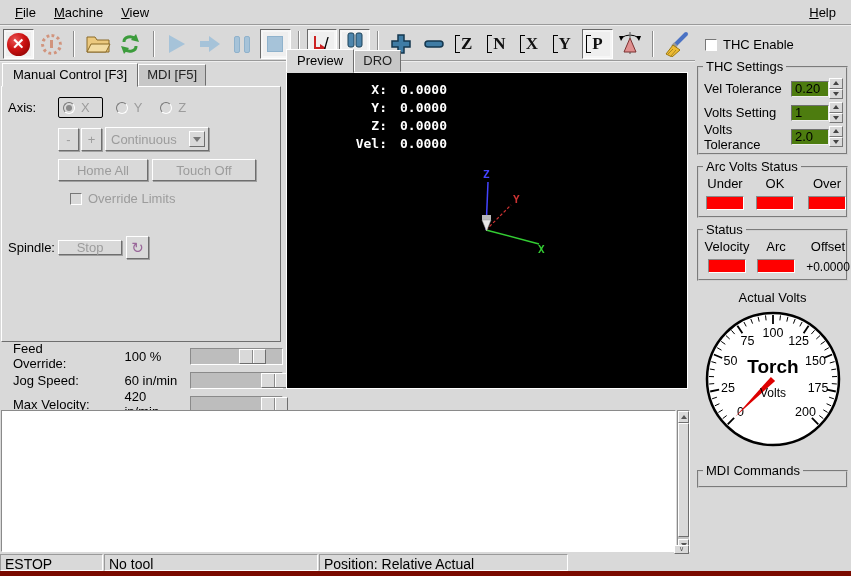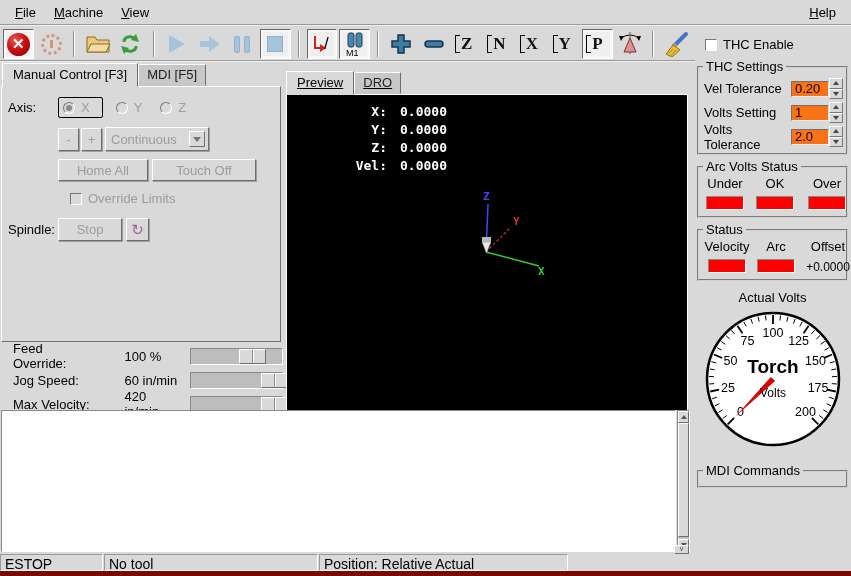--- a/index.html
+++ b/index.html
@@ -28,21 +28,21 @@
   .tri-run { width:0; height:0; border-left:16px solid #a6c3d9; border-top:9px solid transparent; border-bottom:9px solid transparent; }
   .pause-bars { display:flex; gap:4px; }
   .pause-bars i { display:block; width:6px; height:17px; background:#a6c3d9; border:1px solid #8fb2cc; border-radius:2px; }
   .stop-sq { width:16px; height:16px; background:#a6c3d9; border:1px solid #8fb2cc; }
   .letter-icon { font-family:"Liberation Serif", serif; font-weight:bold; font-size:17px; color:#111; position:relative; padding:0 2px; }
   .letter-icon::before { content:""; position:absolute; left:-4px; top:1px; bottom:1px; width:4px;
     border-left:1.5px solid #000; border-top:1.5px solid #000; border-bottom:1.5px solid #000; }
   .btn { border:1px solid; border-color:#fff #6e6e6e #6e6e6e #fff; background:#d9d9d9;
     display:inline-flex; align-items:center; justify-content:center; font-size:13px; box-shadow:1px 1px 0 #9f9f9f; }
   .btn.disabled { color:#9c9c9c; }
-  .entry { background:#f97316; border:1px solid; border-color:#707070 #ececec #ececec #707070;
+  .entry { background:#4d7c0f; border:1px solid; border-color:#707070 #ececec #ececec #707070;
     height:16px; padding:5px 3px; display:flex; align-items:center; font-size:13px; }
   .spincol { width:14px; height:21px; display:flex; flex-direction:column; }
   .spincol b { flex:1; background:#d9d9d9; border:1px solid; border-color:#fff #777 #777 #fff;
     display:flex; align-items:center; justify-content:center; }
   .spincol b i { width:0; height:0; border-left:3px solid transparent; border-right:3px solid transparent; }
   .spin-up i { border-bottom:4px solid #444; }
   .spin-dn i { border-top:4px solid #444; }
   .checkbox { width:12px; height:12px; background:#fff; border:1px solid; border-color:#777 #fff #fff #777; display:inline-block; }
   .checkbox.dis { background:#d9d9d9; }
   .radio { width:12px; height:12px; border-radius:50%; background:#d9d9d9; border:1px solid; border-color:#777 #fff #fff #777; display:inline-block; position:relative; }
@@ -67,21 +67,21 @@
   .sliders { position:absolute; left:0; top:282px; width:283px; }
   .slider-row { display:flex; align-items:center; height:24px; }
   .slider-row .sl-label { width:104px; padding-left:13px; }
   .slider-row .sl-value { width:64px; margin-right:7px;margin-left:28px; }
   .trough { position:relative; width:101px; height:17px; background:#bdbdbd;
     border:1px solid; border-color:#8a8a8a #fff #fff #8a8a8a; }
   .thumb { position:absolute; top:0; width:27px; height:15px; background:#d9d9d9;
     border:1px solid; border-color:#fff #6e6e6e #6e6e6e #fff; }
   .thumb::after { content:""; position:absolute; left:12px; top:0; bottom:0; border-left:1px solid #8a8a8a; border-right:1px solid #fff; }
   
-  .preview-panel { position:absolute; left:284px; top:70px; width:410px; height:343px;text-decoration:underline; }
+  .preview-panel { position:absolute; left:284px; top:48px; width:410px; height:343px; }
   .canvas { position:absolute; left:2px; top:24px; width:402px; height:317px; background:#000;
     border:1px solid; border-color:#fff #fff #fff #fff; }
   .dro-block { position:absolute; left:0; top:9px; }
   .dro-row { display:flex; height:18px; font-family:"DejaVu Sans Mono", monospace; font-weight:bold; font-size:13px; color:#fff; }
   .dro-row .dl { width:100px; text-align:right; }
   .dro-row .dv { width:60px; text-align:right; }
   
   .right-panel { position:absolute; left:696px; top:30px; width:153px; height:546px; padding:6px 1px 0 1px; }
   .chk-row { display:flex; align-items:center; gap:6px; padding-left:8px; height:17px; }
   .group { position:relative; border:2px groove #cfcfcf; margin-top:11px; padding:8px 3px 4px 3px; }
@@ -261,23 +261,23 @@
         </span>
       </div>
       <div class="row" style="margin-top:8px; margin-left:50px;">
         <span class="btn disabled" style="width:90px;height:22px;">Home All</span>
         <span class="btn disabled" style="width:104px;height:22px;margin-left:4px;text-align:right;">Touch Off</span>
       </div>
       <div class="row" style="margin-top:10px; margin-left:62px;">
         <span class="checkbox dis"></span>
         <span class="dis-text" style="margin-left:6px;">Override Limits</span>
       </div>
-      <div class="row" style="margin-top:12px;">
+      <div class="row" style="margin-top:30px;">
         <span style="width:50px;">Spindle:</span>
-        <span class="btn disabled" style="width:64px;height:23px;">Stop</span>
+        <span class="btn disabled" style="width:64px;height:15px;">Stop</span>
         <span class="btn" style="width:23px;height:23px;margin-left:4px;color:#8a4a8a;font-size:15px;">
           <span style="opacity:.8;">↻</span>
         </span>
       </div>
     </div>
     <div class="sliders">
       <div class="slider-row">
         <span class="sl-label">Feed Override:</span>
         <span class="sl-value">100 %</span>
         <span class="trough">

